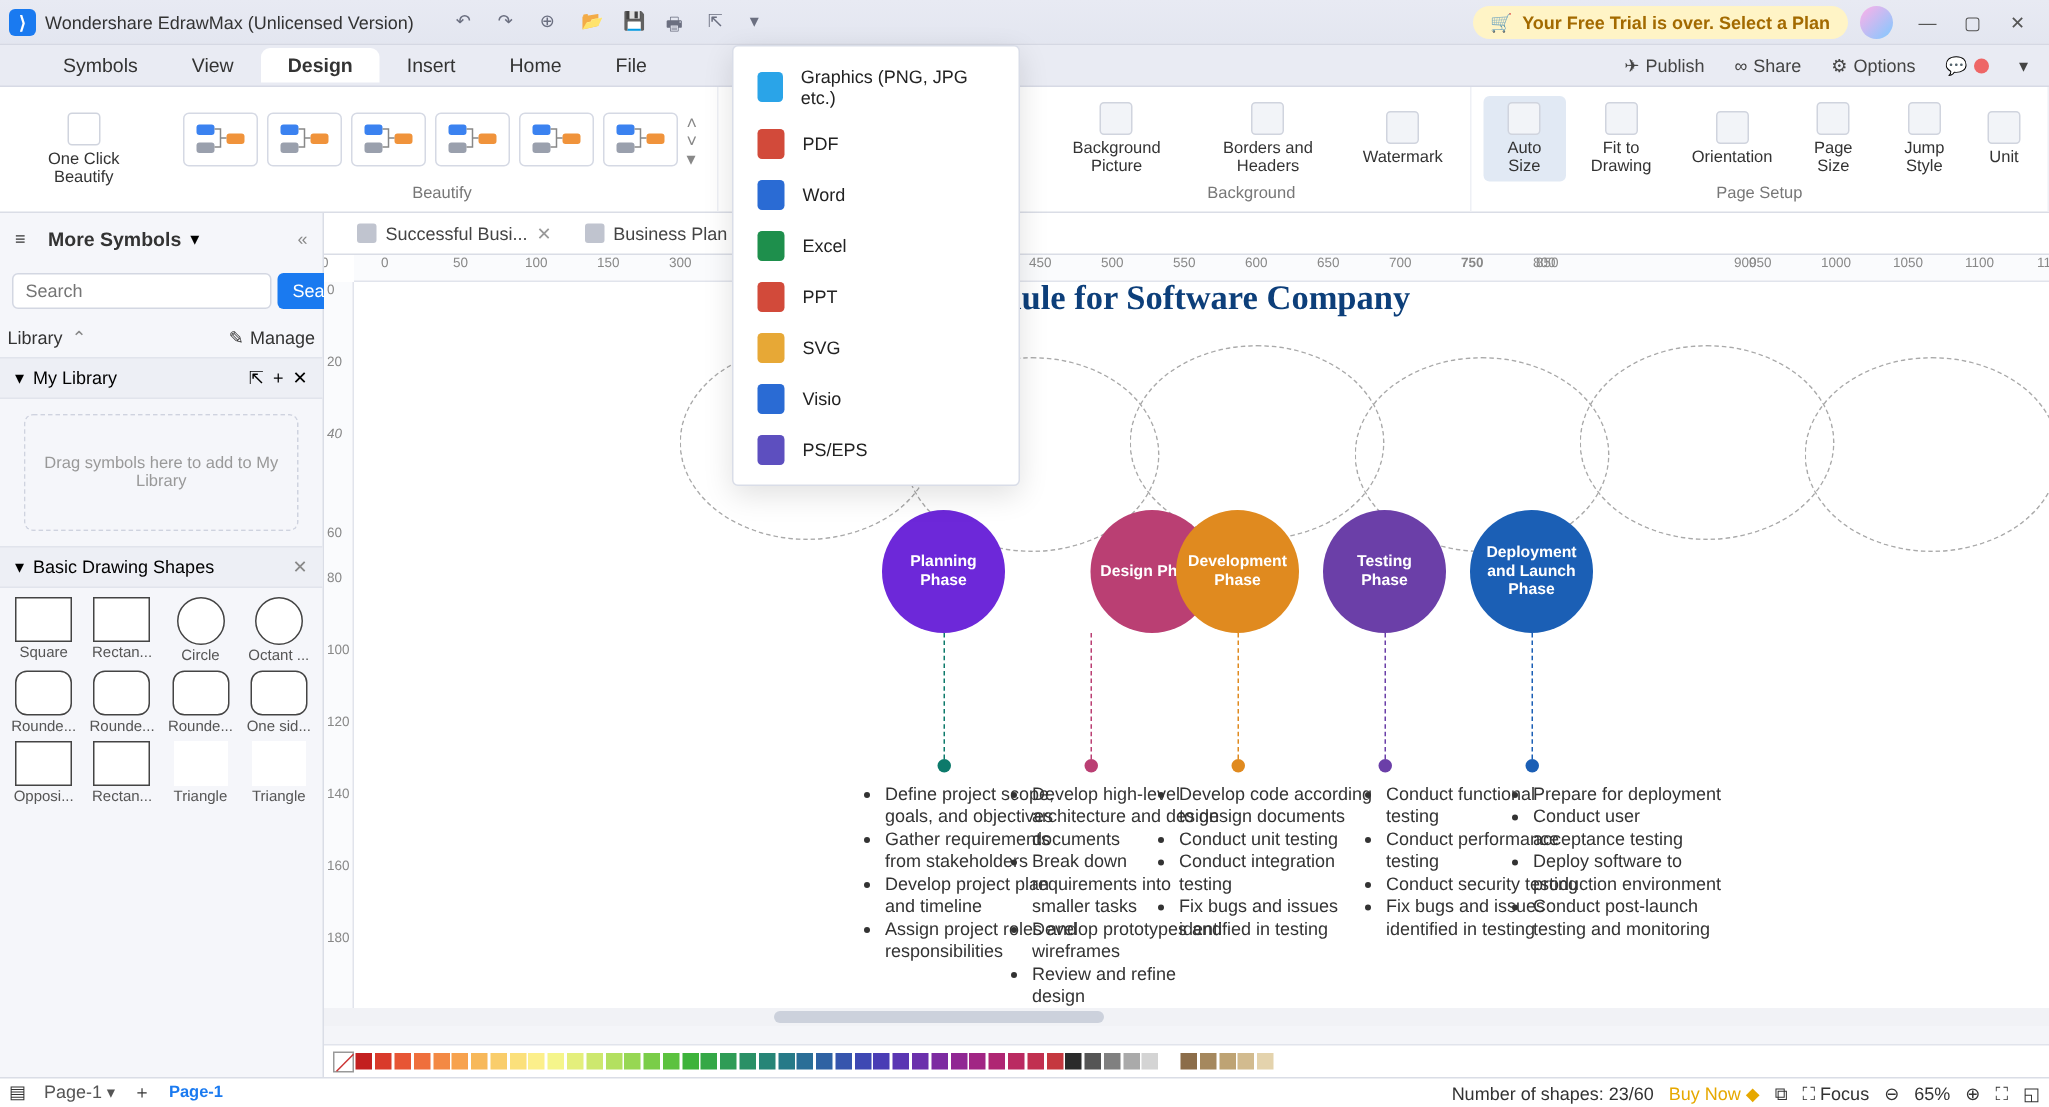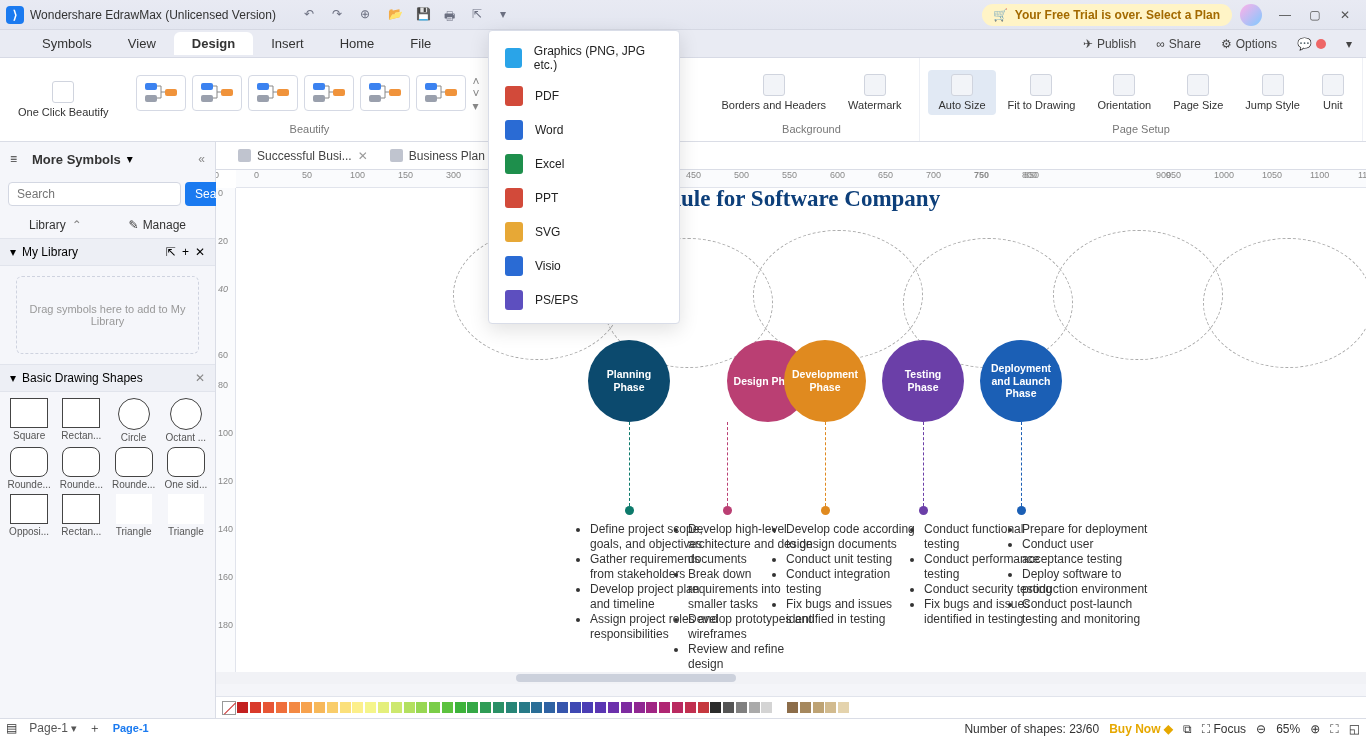--- a/index.html
+++ b/index.html
@@ -33,21 +33,21 @@
 .flow-thumb-col{display:flex;flex-direction:column;justify-content:center;margin-left:2px}
 .chev{width:12px;height:12px;color:#888}
 .left-panel{position:absolute;left:0;top:142px;bottom:20px;width:216px;background:#f5f6fa;border-right:1px solid #dadde6;display:flex;flex-direction:column}
 .lp-header{height:34px;display:flex;align-items:center;padding:0 10px;gap:6px}
 .lp-header .burger{width:16px;height:14px;color:#333}
 .lp-header .title{font-weight:700;font-size:13px}
 .collapse{margin-left:auto;color:#888;cursor:pointer}
 .search-row{display:flex;padding:6px 8px;gap:4px}
 .search-input{flex:1;height:24px;border:1px solid #d3d7e2;border-radius:4px;padding:0 8px;background:#fff;font-size:12px}
 .search-btn{background:#1a7af0;color:#fff;border:none;border-radius:4px;padding:0 10px;font-size:12px;cursor:pointer}
-.lib-row{display:flex;align-items:center;padding:6px 29px;gap:6px;font-size:12px;color:#333}
+.lib-row{display:flex;align-items:center;padding:6px 5px;gap:6px;font-size:12px;color:#333}
 .lib-row .mng{margin-left:auto;display:flex;align-items:center;gap:4px;cursor:pointer}
 .section-hdr{background:#edeff5;padding:6px 10px;display:flex;align-items:center;gap:6px;font-size:12px;border-top:1px solid #e1e4ec;border-bottom:1px solid #e1e4ec}
 .section-hdr .x{margin-left:auto;color:#888;cursor:pointer}
 .section-hdr .tools{margin-left:auto;display:flex;gap:6px}
 .dropzone{margin:10px 16px;height:78px;border:1px dashed #cfd3df;border-radius:6px;display:flex;align-items:center;justify-content:center;color:#999;font-size:11px;text-align:center;padding:8px}
 .shapes{flex:1;overflow:hidden;padding:6px 4px}
 .shape-grid{display:grid;grid-template-columns:repeat(4,1fr);gap:4px 2px}
 .shape-cell{display:flex;flex-direction:column;align-items:center;gap:2px;cursor:grab}
 .shape-cell .sh{width:38px;height:30px;border:1.4px solid #444;background:#fff}
 .shape-cell .sh.rnd{border-radius:8px}
@@ -76,21 +76,21 @@
 .vline{position:absolute;width:0;border-left:1.3px dashed #888;height:84px}
 .bdot{position:absolute;width:9px;height:9px;border-radius:5px}
 .bullets{position:absolute;width:140px;font-size:9px;color:#333;line-height:1.25}
 .bullets li{margin-left:10px;list-style:disc}
 .scrollbar-h{position:absolute;left:216px;right:0;bottom:54px;height:12px;background:#f1f2f6}
 .scrollbar-h .thumb{position:absolute;left:300px;width:220px;top:2px;height:8px;background:#ccd1dc;border-radius:4px}
 .colorbar{position:absolute;left:216px;right:0;bottom:20px;height:22px;background:#fff;display:flex;align-items:center;padding:0 6px;border-top:1px solid #e1e4ec;gap:1px}
 .colorbar .sw{width:11px;height:11px;cursor:pointer;margin:0 0.4px}
 .statusbar{position:absolute;left:0;right:0;bottom:0;height:20px;background:#fff;border-top:1px solid #dadde6;display:flex;align-items:center;padding:0 6px;font-size:11px;color:#333;gap:8px}
 .statusbar .right{margin-left:auto;display:flex;align-items:center;gap:10px}
-.buy{color:#e6a800;font-weight:700}
+.buy{color:#e6a800;font-weight:400}
 .dd-menu{position:absolute;left:488px;top:30px;width:192px;background:#fff;border:1px solid #d9dde8;border-radius:4px;box-shadow:0 6px 20px rgba(0,0,0,.12);z-index:200;padding:6px 0}
 .dd-item{display:flex;align-items:center;gap:12px;padding:7px 16px;font-size:13px;color:#222;cursor:pointer}
 .dd-item .ic{width:18px;height:20px;border-radius:3px;position:relative}
 .page-tabs{position:absolute;left:0;bottom:0;height:20px;display:flex;align-items:center;gap:4px;padding-left:6px}
 .pt{font-size:11px;padding:2px 8px;cursor:pointer;color:#555}
 .pt.blue{color:#1a7af0;font-weight:600}
 </style>
 </head>
 <body>
 
@@ -198,20 +198,25 @@
           <span class="chev">˄</span>
           <span class="chev">˅</span>
           <span class="chev">▾</span>
         </div>
       </div>
     <div class="caption">Beautify</div>
   </div>
   <div style="flex:0 0 210px"></div>
   <div class="rgroup">
     <div class="body">
+      <div class="big-btn">
+          <span class="icon"></span>
+          <span class="lbl">Background
+Picture</span>
+        </div>
       <div class="big-btn">
           <span class="icon"></span>
           <span class="lbl">Borders and
 Headers</span>
         </div>
       <div class="big-btn">
           <span class="icon"></span>
           <span class="lbl">Watermark</span>
         </div>
     </div>
@@ -398,21 +403,21 @@
     <div class="content-title">edule for Software Company</div>
     <div class="cloud" id="cloud">
         <div class="cloud-bubble" style="left: -20px; top: 0px;"></div>
         <div class="cloud-bubble" style="left: 130px; top: 8px;"></div>
         <div class="cloud-bubble" style="left: 280px; top: 0px;"></div>
         <div class="cloud-bubble" style="left: 430px; top: 8px;"></div>
         <div class="cloud-bubble" style="left: 580px; top: 0px;"></div>
         <div class="cloud-bubble" style="left: 730px; top: 8px;"></div>
       </div>
     <div id="nodes">
-        <div class="circle-node" style="background: #0c4a6e; left: 350px; top: 150px;">Planning
+        <div class="circle-node" style="background: #6d28d9; left: 350px; top: 150px;">Planning
 Phase</div>
         <div class="vline" style="left: 391px; top: 232px; border-color: rgb(13, 122, 107);"></div>
         <div class="bdot" style="background: rgb(13, 122, 107); left: 387px; top: 316px;"></div>
         <ul class="bullets" style="left: 342px; top: 332px;">
           <li>Define project scope, goals, and objectives</li>
           <li>Gather requirements from stakeholders</li>
           <li>Develop project plan and timeline</li>
           <li>Assign project roles and responsibilities</li>
         </ul>
         <div class="circle-node" style="background: rgb(186, 63, 115); left: 448px; top: 150px; margin-left: 41px;">Design Phase</div>

